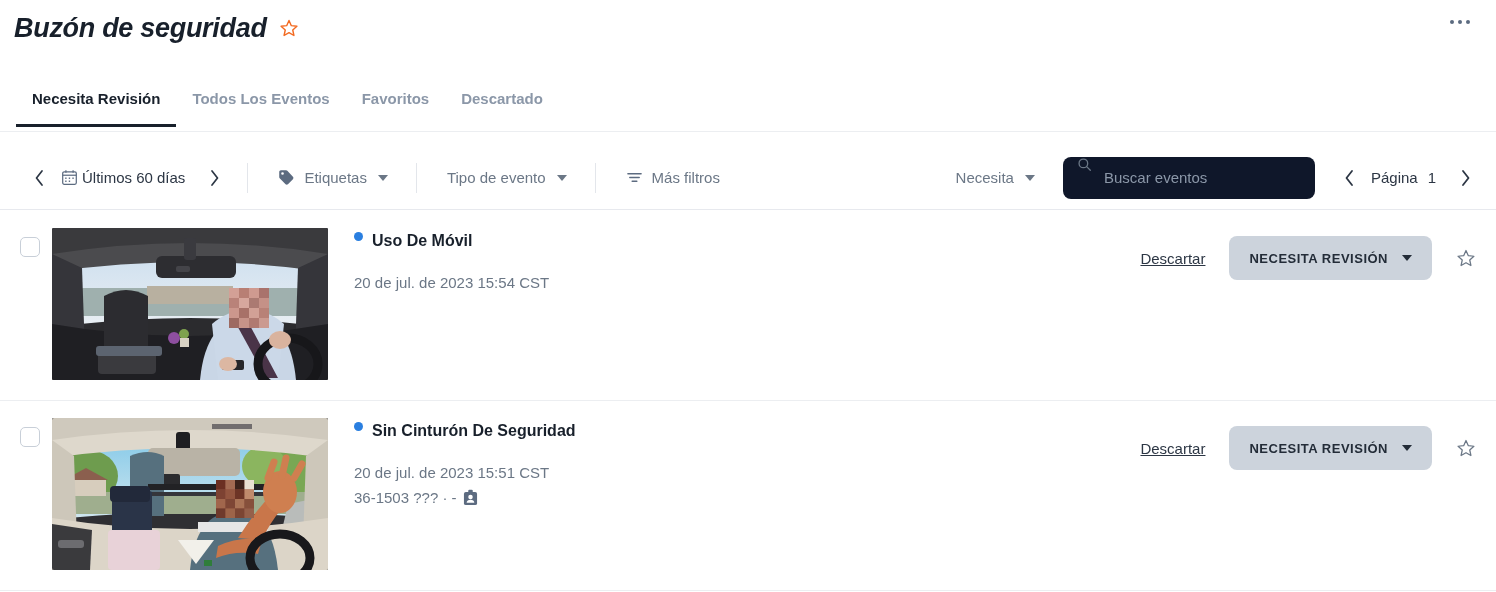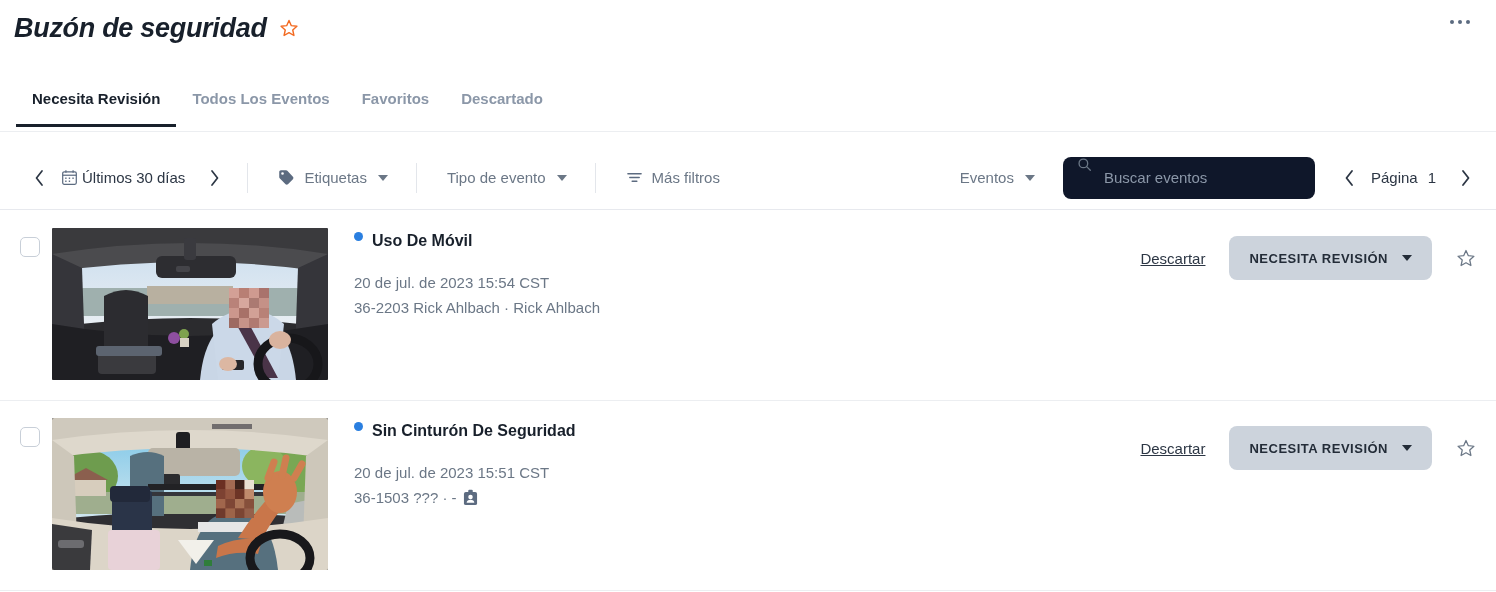--- a/index.html
+++ b/index.html
@@ -171,21 +171,21 @@
           <line x1="1.8" y1="6.6" x2="16.2" y2="6.6"></line>
           <line x1="5.2" y1="1.4" x2="5.2" y2="4"></line>
           <line x1="12.8" y1="1.4" x2="12.8" y2="4"></line>
           <rect x="4.4" y="9" width="1.5" height="1.5" fill="#5c6b80" stroke="none"></rect>
           <rect x="8.2" y="9" width="1.5" height="1.5" fill="#5c6b80" stroke="none"></rect>
           <rect x="12" y="9" width="1.5" height="1.5" fill="#5c6b80" stroke="none"></rect>
           <rect x="4.4" y="12.2" width="1.5" height="1.5" fill="#5c6b80" stroke="none"></rect>
           <rect x="8.2" y="12.2" width="1.5" height="1.5" fill="#5c6b80" stroke="none"></rect>
         </svg>
       </span>
-      <span class="dr-label">Últimos 30 días</span>
+      <span class="dr-label">Últimos 60 días</span>
       <span class="icon-btn" style="margin-left:12px;">
         <svg width="11" height="18" viewBox="0 0 11 18" fill="none" stroke="#2c3644" stroke-width="1.7" stroke-linecap="round" stroke-linejoin="round">
             <polyline points="3,2 8.5,9 3,16"></polyline>
           </svg>
       </span>
     </div>
 
     <div class="tb-sep" style="margin-left:16px;"></div>
 
     <div class="tb-btn" style="margin-left:14px;">
@@ -214,21 +214,21 @@
           <line x1="4" y1="9" x2="14" y2="9"></line>
           <line x1="6.5" y1="13" x2="11.5" y2="13"></line>
         </svg>
       </span>
       <span>Más filtros</span>
     </div>
 
     <div class="spacer"></div>
 
     <div class="tb-btn">
-      <span>Eventos</span>
+      <span>Necesita</span>
       <span class="caret"></span>
     </div>
 
     <div class="search-box" style="margin-left:14px;">
       <span style="display:inline-flex;">
         <svg width="15" height="15" viewBox="0 0 16 16" fill="none" stroke="#6b7786" stroke-width="1.4" stroke-linecap="round">
           <circle cx="6.8" cy="6.8" r="4.6"></circle>
           <line x1="10.3" y1="10.3" x2="14.2" y2="14.2"></line>
         </svg>
       </span>
@@ -323,23 +323,20 @@
           <circle cx="132" cy="106" r="5" fill="#7ea24e"></circle>
           <rect x="128" y="110" width="9" height="9" fill="#d8d2c4"></rect>
         </svg>
       </div>
       <div class="info">
         <div class="ev-title">
           <span class="dot"></span>
           <span>Uso De Móvil</span>
         </div>
         <div class="ev-time">20 de jul. de 2023 15:54 CST</div>
-        <div class="ev-meta">
-          <span>36-2203 Rick Ahlbach · Rick Ahlbach</span>
-        </div>
       </div>
       <div class="actions">
         <span class="discard-link">Descartar</span>
         <span class="status-btn">
           <span>NECESITA REVISIÓN</span>
           <span class="caret"></span>
         </span>
         <span class="row-star">
           <svg width="20" height="20" viewBox="0 0 24 24" fill="none" stroke="#6b7786" stroke-width="1.5" stroke-linejoin="round">
             <polygon points="12,3 14.8,9.2 21.5,9.9 16.5,14.4 17.9,21 12,17.6 6.1,21 7.5,14.4 2.5,9.9 9.2,9.2"></polygon>

